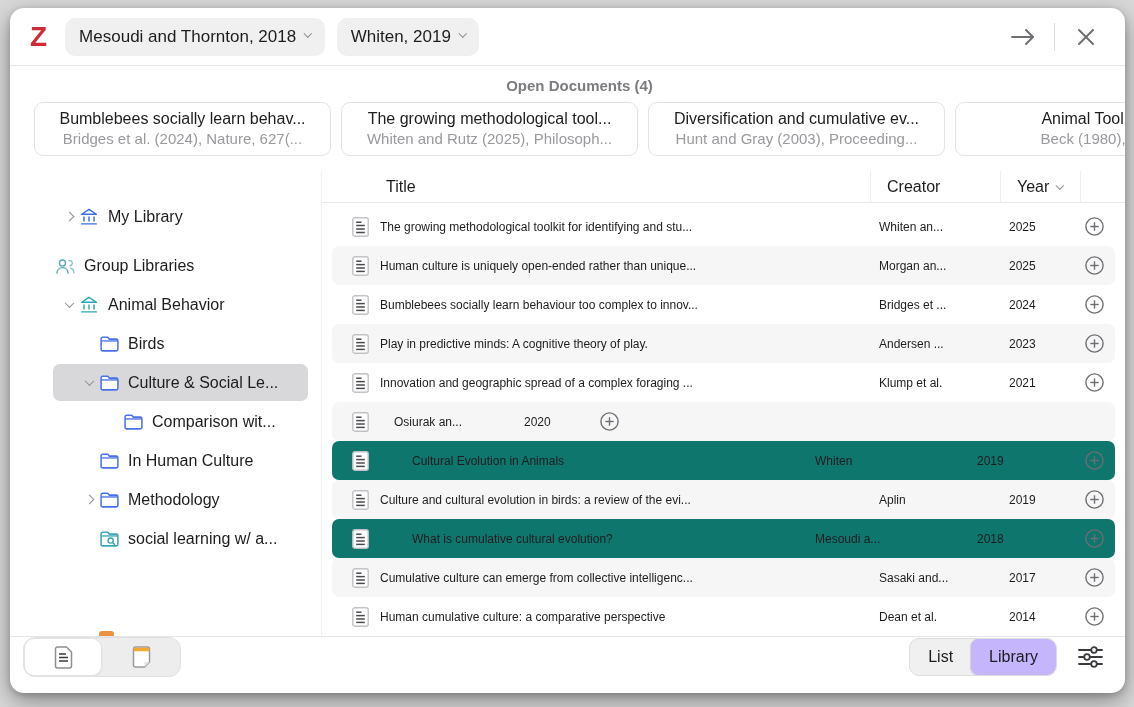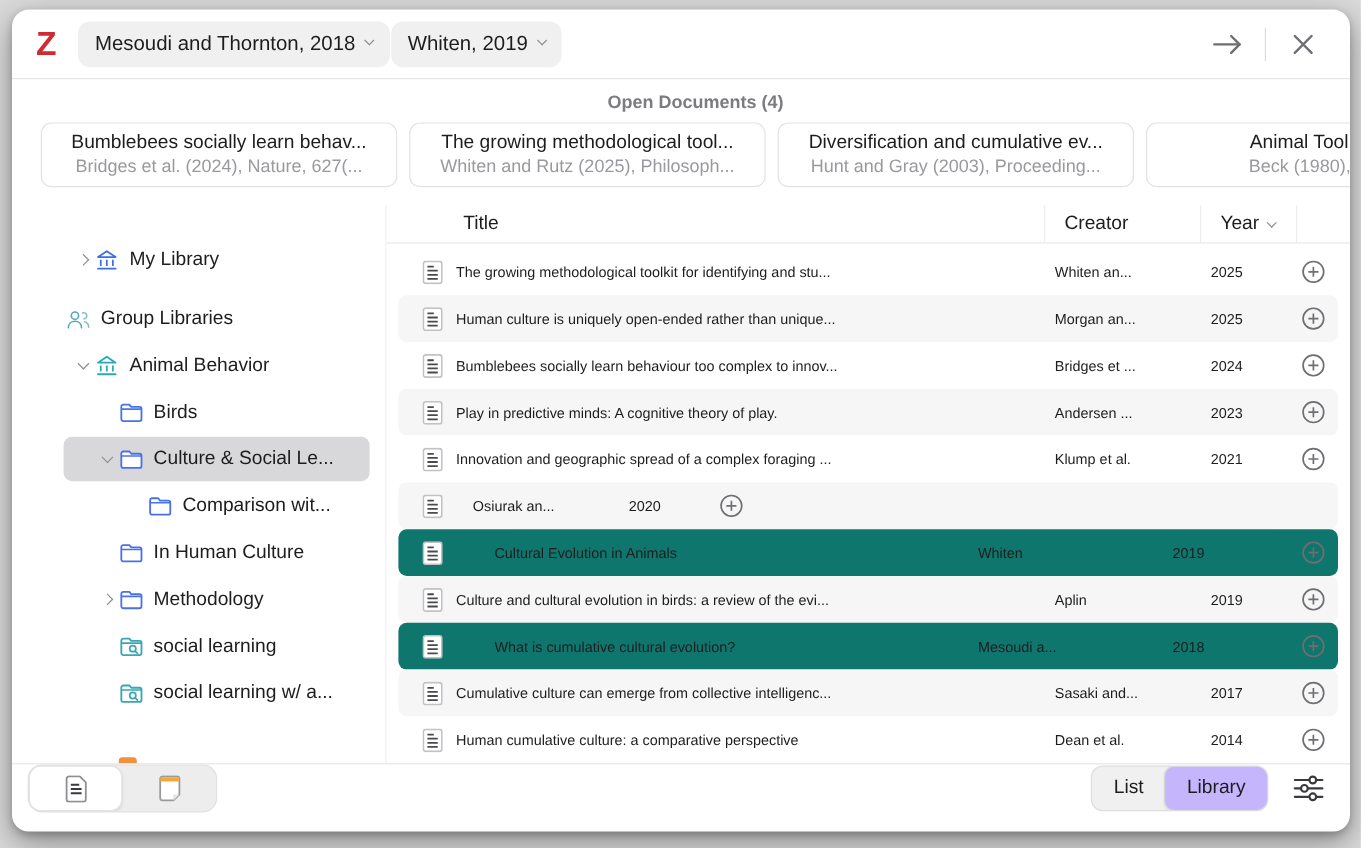--- a/index.html
+++ b/index.html
@@ -71,21 +71,21 @@
   .vseg { padding:0 18px; display:flex; align-items:center; font-size:16px; }
   .vseg.on { background:#c4b5fd; border:1px solid #d5d5d7; border-radius:9px; margin:-1px; box-shadow:0 1px 2px rgba(0,0,0,.07); }
 </style>
 </head>
 <body>
 
 <div class="window">
 
   <div class="topbar">
     <div class="logo" style="color: rgb(207, 43, 53);">Z</div>
-    <div id="tabs-holder" style="display:flex; gap:1px;">
+    <div id="tabs-holder" style="display:flex; gap:12px;">
         <div class="tab-pill">
           <span>Mesoudi and Thornton, 2018</span>
                  <span class="chev down small" style="margin-top:-3px"></span>
         </div>
         <div class="tab-pill">
           <span>Whiten, 2019</span>
                  <span class="chev down small" style="margin-top:-3px"></span>
         </div>
       </div>
     <div class="spacer"></div>
@@ -214,31 +214,20 @@
           <span class="chevbox">
             <span class="chev right"></span>
           </span>
           <span class="sicon">
             <svg width="21" height="20" viewBox="0 0 22 20">
     <path d="M2.2 6.2 V4.6 a1.7 1.7 0 0 1 1.7-1.7 h5.3 l1.7 2 h7.2 a1.7 1.7 0 0 1 1.7 1.7 V15.5 a1.7 1.7 0 0 1-1.7 1.7 H3.9 a1.7 1.7 0 0 1-1.7-1.7 Z" fill="#fff" stroke="#4a72e8" stroke-width="1.6" stroke-linejoin="round"></path>
     <line x1="2.4" y1="6.8" x2="19.6" y2="6.8" stroke="#4a72e8" stroke-width="1.4"></line>
   </svg>
           </span>
           <span class="side-label">Methodology</span>
-        </div>
-        <div class="side-item" style="padding-left: 56px;">
-          <span class="sicon">
-            <svg width="21" height="20" viewBox="0 0 22 20">
-    <path d="M2.2 6.2 V4.6 a1.7 1.7 0 0 1 1.7-1.7 h5.3 l1.7 2 h7.2 a1.7 1.7 0 0 1 1.7 1.7 V15.5 a1.7 1.7 0 0 1-1.7 1.7 H3.9 a1.7 1.7 0 0 1-1.7-1.7 Z" fill="#fff" stroke="#3aa5b4" stroke-width="1.6" stroke-linejoin="round"></path>
-    <line x1="2.4" y1="6.8" x2="19.6" y2="6.8" stroke="#3aa5b4" stroke-width="1.4"></line>
-    <circle cx="12.2" cy="11.6" r="2.7" fill="#fff" stroke="#3aa5b4" stroke-width="1.5"></circle>
-    <line x1="14.2" y1="13.7" x2="16.4" y2="15.8" stroke="#3aa5b4" stroke-width="1.5" stroke-linecap="round"></line>
-  </svg>
-          </span>
-          <span class="side-label">social learning</span>
         </div>
         <div class="side-item" style="padding-left: 56px;">
           <span class="sicon">
             <svg width="21" height="20" viewBox="0 0 22 20">
     <path d="M2.2 6.2 V4.6 a1.7 1.7 0 0 1 1.7-1.7 h5.3 l1.7 2 h7.2 a1.7 1.7 0 0 1 1.7 1.7 V15.5 a1.7 1.7 0 0 1-1.7 1.7 H3.9 a1.7 1.7 0 0 1-1.7-1.7 Z" fill="#fff" stroke="#3aa5b4" stroke-width="1.6" stroke-linejoin="round"></path>
     <line x1="2.4" y1="6.8" x2="19.6" y2="6.8" stroke="#3aa5b4" stroke-width="1.4"></line>
     <circle cx="12.2" cy="11.6" r="2.7" fill="#fff" stroke="#3aa5b4" stroke-width="1.5"></circle>
     <line x1="14.2" y1="13.7" x2="16.4" y2="15.8" stroke="#3aa5b4" stroke-width="1.5" stroke-linecap="round"></line>
   </svg>
           </span>

